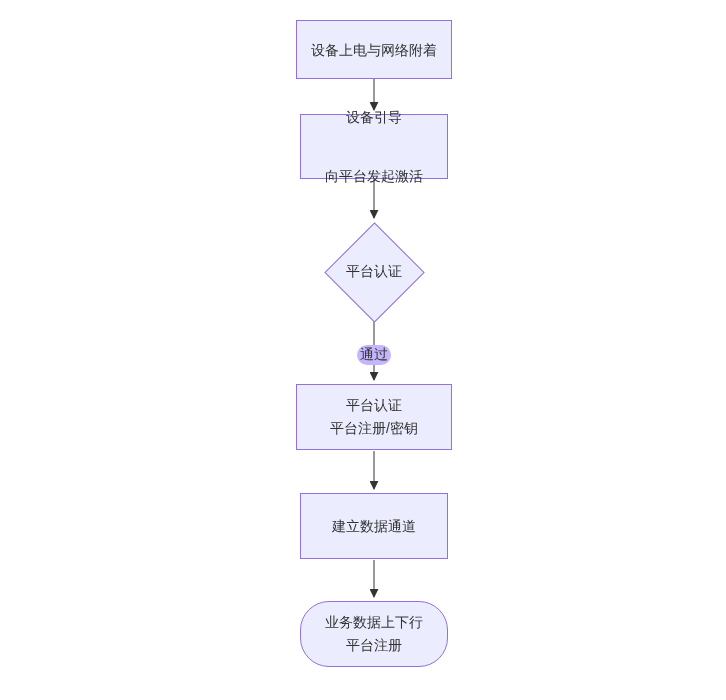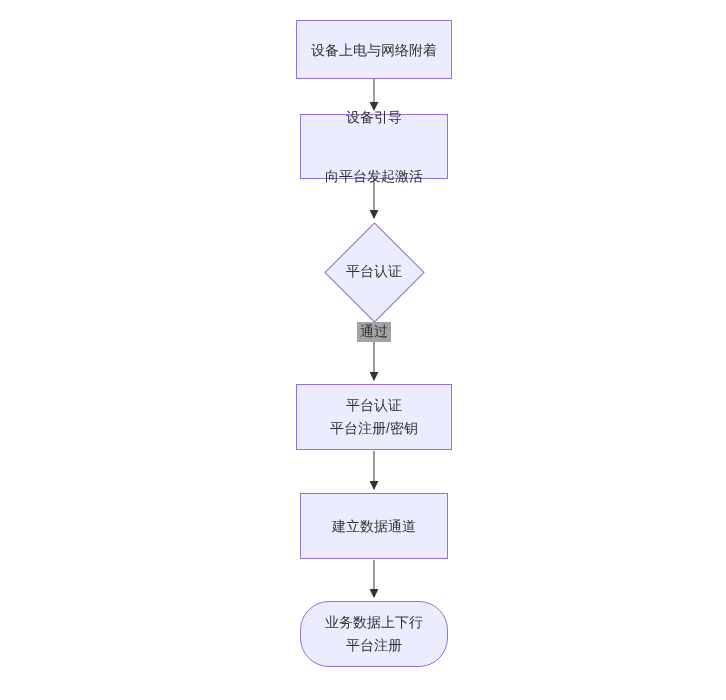--- a/index.html
+++ b/index.html
@@ -68,27 +68,28 @@
     left: 50%;
     top: 50%;
     transform: translate(-50%, -50%);
     font-size: 14px;
     white-space: nowrap;
     color: #333333;
   }
   .edge-label {
     position: absolute;
     left: 374px;
-    top: 332px;
+    top: 355px;
     transform: translate(-50%, -50%);
-    background: #a3a3a3;
+    background: #c4b5fd;
     padding: 1px 3px;
     font-size: 14px;
     color: #333333;
     white-space: nowrap;
+    border-radius: 10px;
   }
 </style>
 </head>
 <body>
 
 <div class="canvas">
 
   <svg class="edges" width="726" height="700">
     <defs>
       <marker id="arrowhead" viewBox="0 0 10 10" refX="9" refY="5" markerWidth="9" markerHeight="9" orient="auto">

